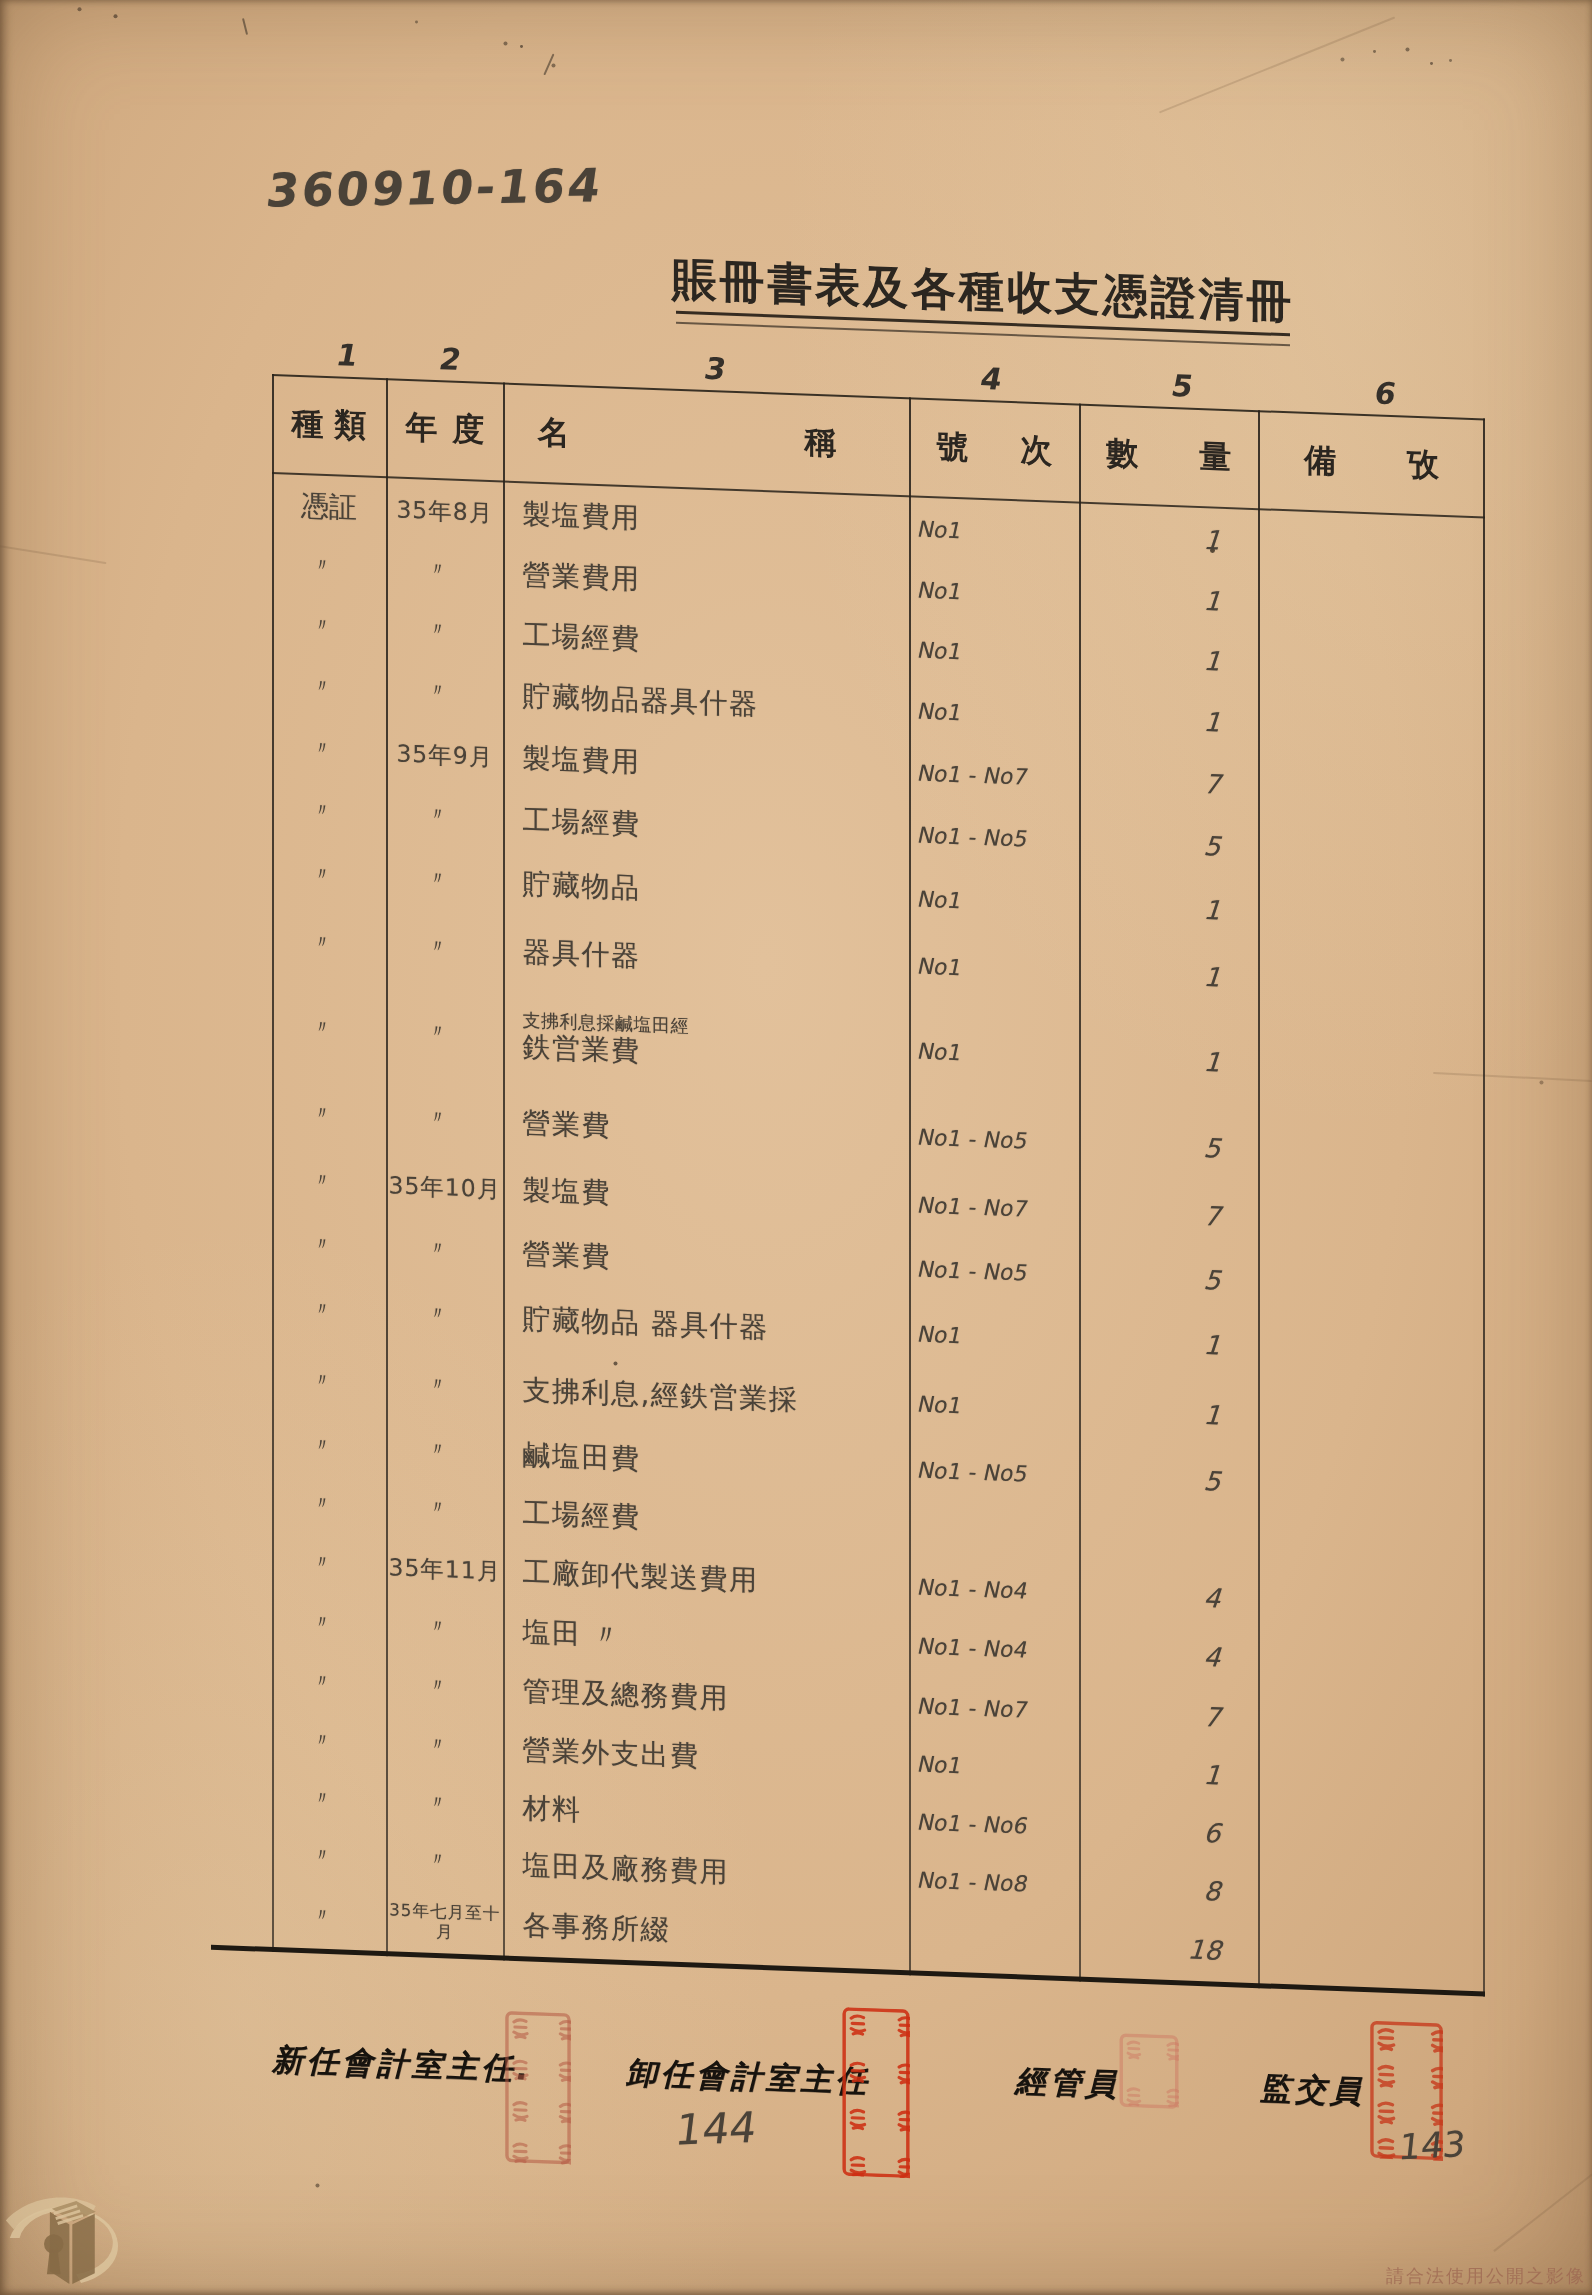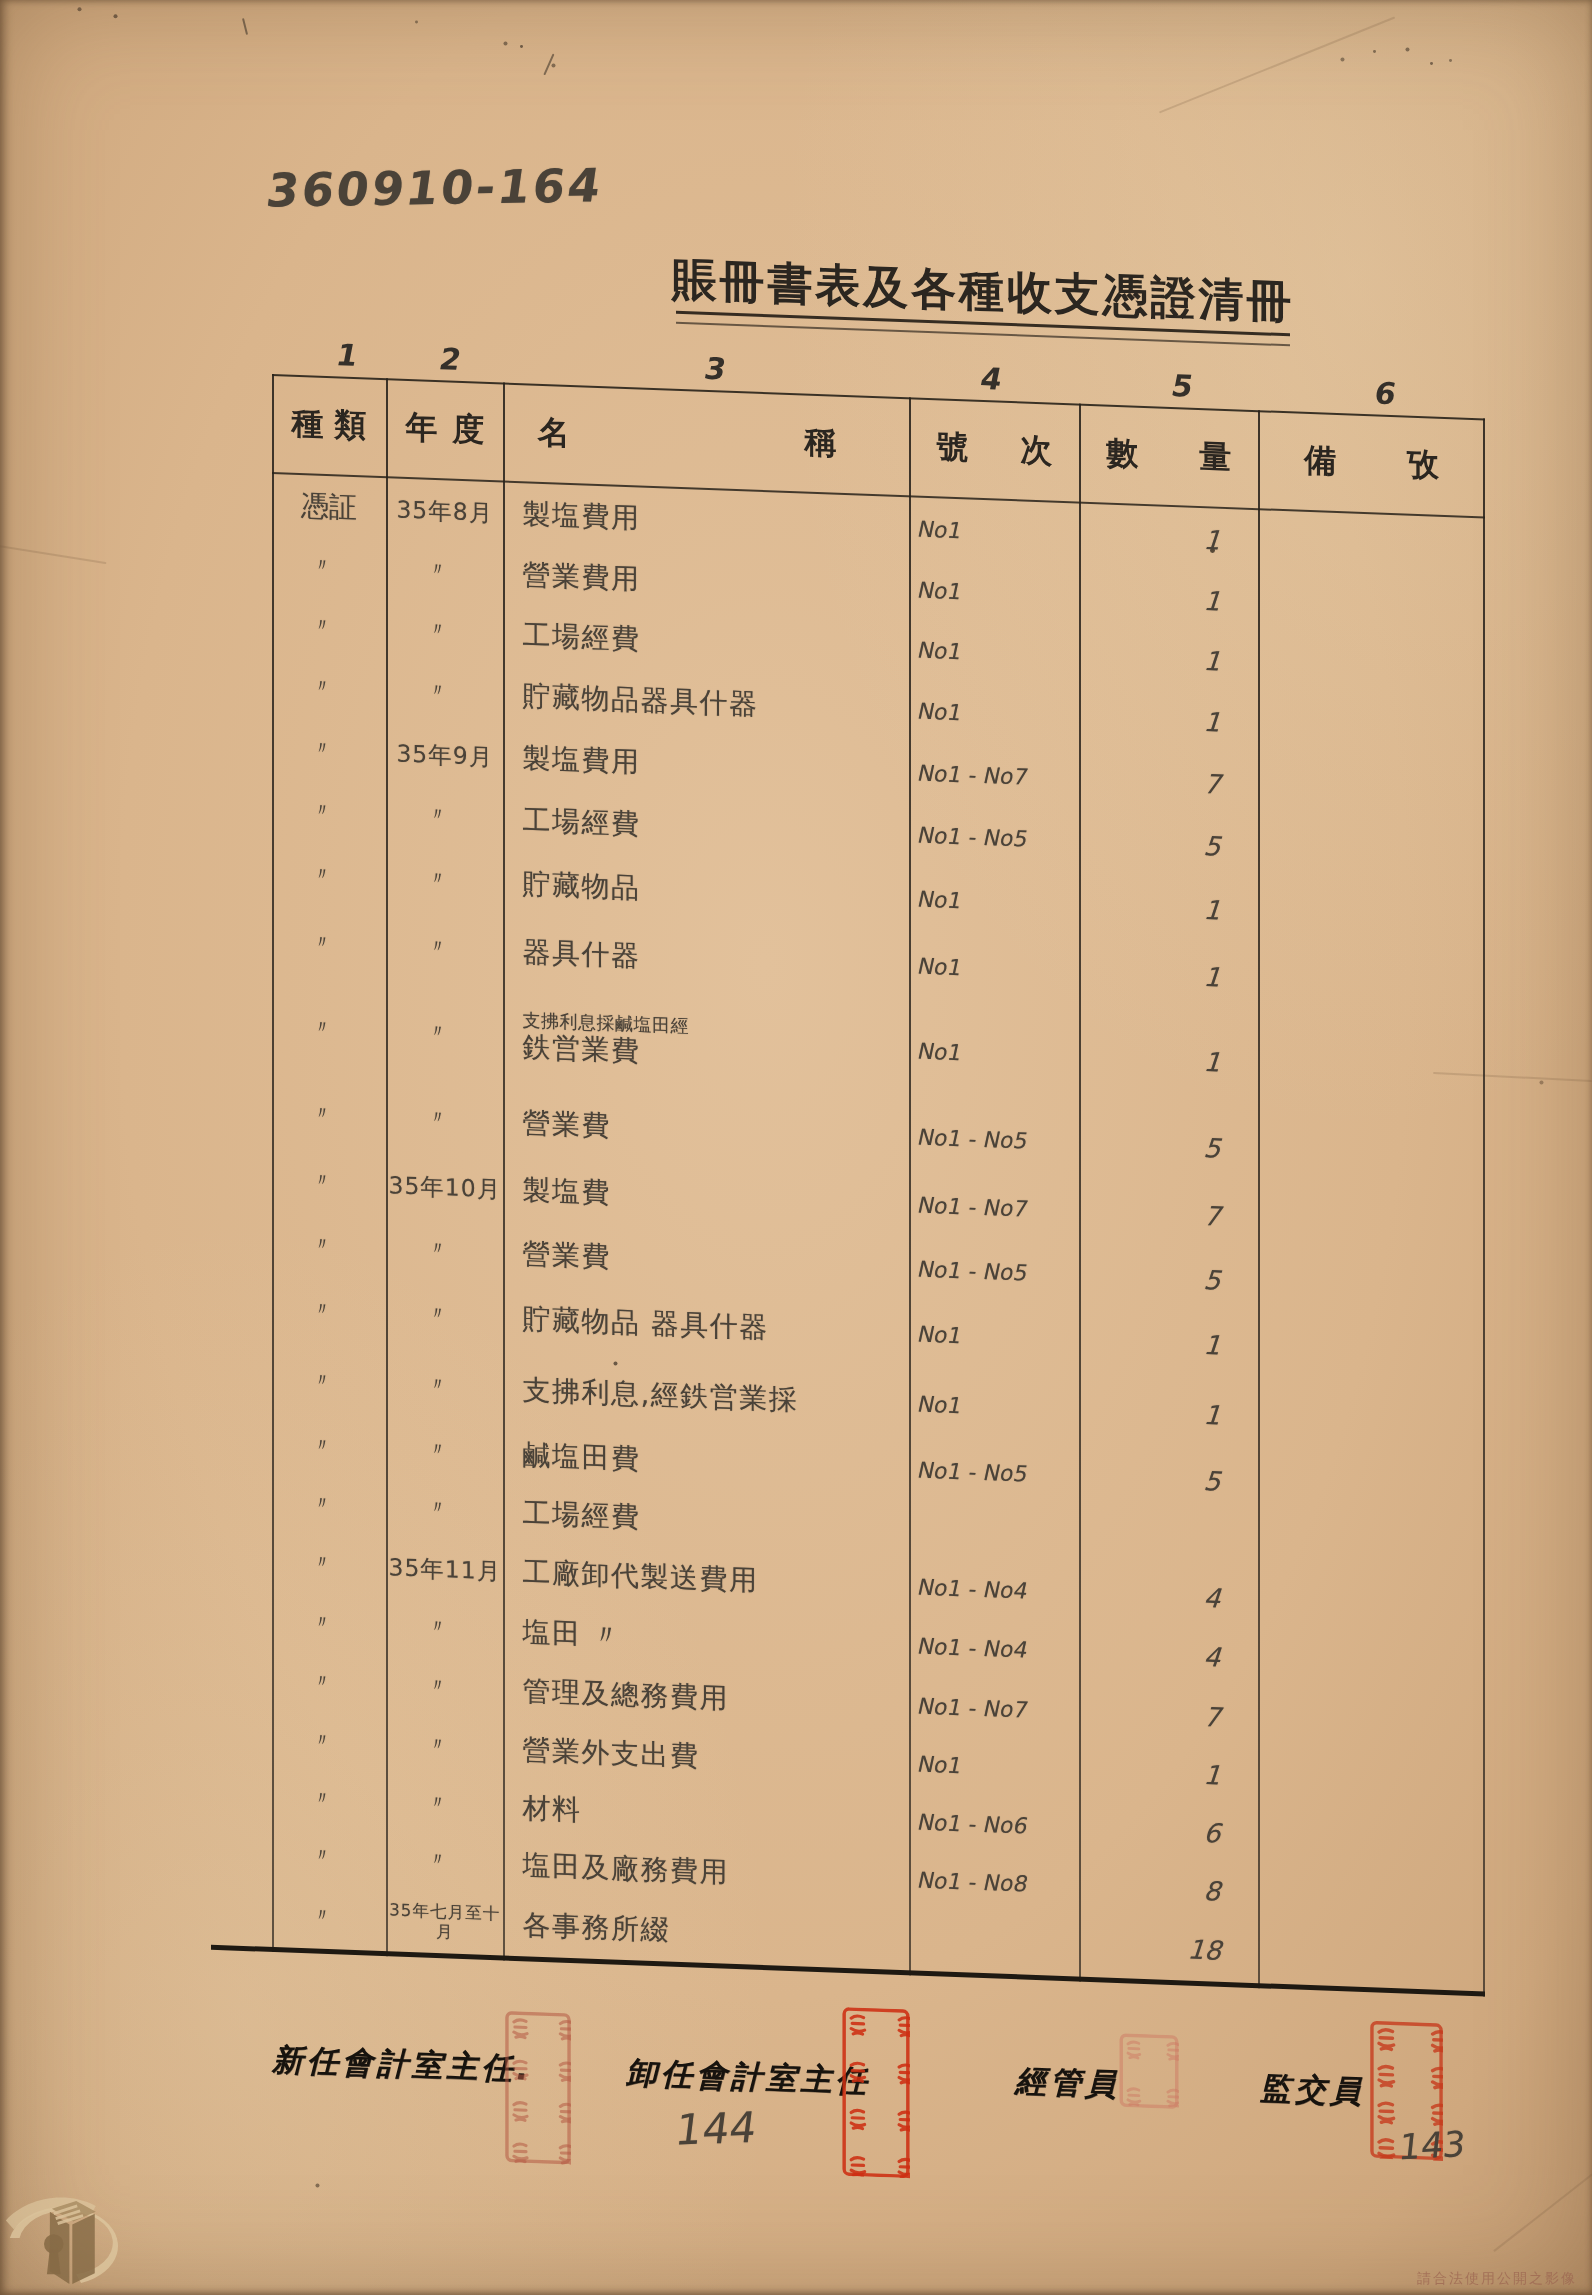--- a/index.html
+++ b/index.html
@@ -50,21 +50,21 @@
   .ditto{font-size:17.6px;transform:translate(-6.8px,-2.9px);}
   .name-stack{display:flex;flex-direction:column;line-height:1.15;}
   .name-small{font-size:18px;letter-spacing:0.5px;}
   .year-long{font-size:16.6px;line-height:1.2;text-align:center;}
 
   .sig-label{position:absolute;font-size:31px;font-weight:700;color:#17130e;letter-spacing:3.9px;
     text-shadow:0.5px 0.5px 0 rgba(23,19,14,.55);font-style:italic;}
   .seal{position:absolute;}
   .page-num{position:absolute;font-style:italic;}
 
-  .watermark-text{position:absolute;right:16px;bottom:6.8px;font-size:14px;letter-spacing:2px;
+  .watermark-text{position:absolute;right:7px;bottom:6.8px;font-size:18px;letter-spacing:2px;
     color:rgba(158,104,82,.78);}
   .logo{position:absolute;left:2.9px;top:2191px;width:123px;height:104px;opacity:.85;}
 
   .crease{position:absolute;background:rgba(118,92,62,.22);height:1.5px;border-radius:1px;}
   .speck{position:absolute;width:2.9px;height:2.9px;border-radius:50%;background:transparent;
     box-shadow:
       114px 14.7px 0 0.5px rgba(45,35,25,.55), 504px 42px 0 0.5px rgba(45,35,25,.5),
       520px 45px 0 0 rgba(45,35,25,.6), 552px 64px 0 0.5px rgba(45,35,25,.5),
       1341px 58px 0 0.5px rgba(45,35,25,.45), 1373px 50px 0 0 rgba(45,35,25,.5),
       1406px 48px 0 0.5px rgba(45,35,25,.5), 1430px 62px 0 0 rgba(45,35,25,.55),

